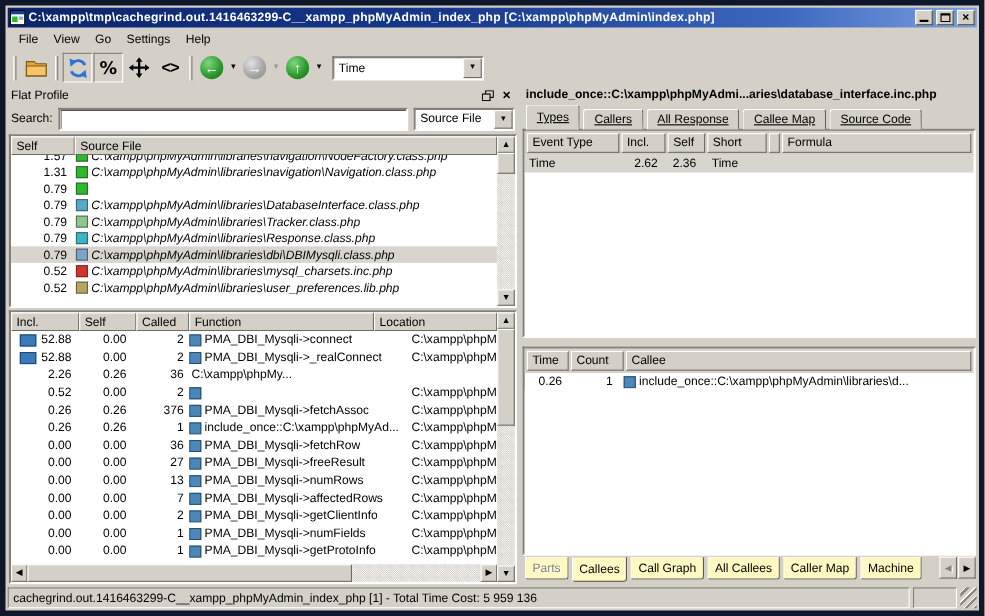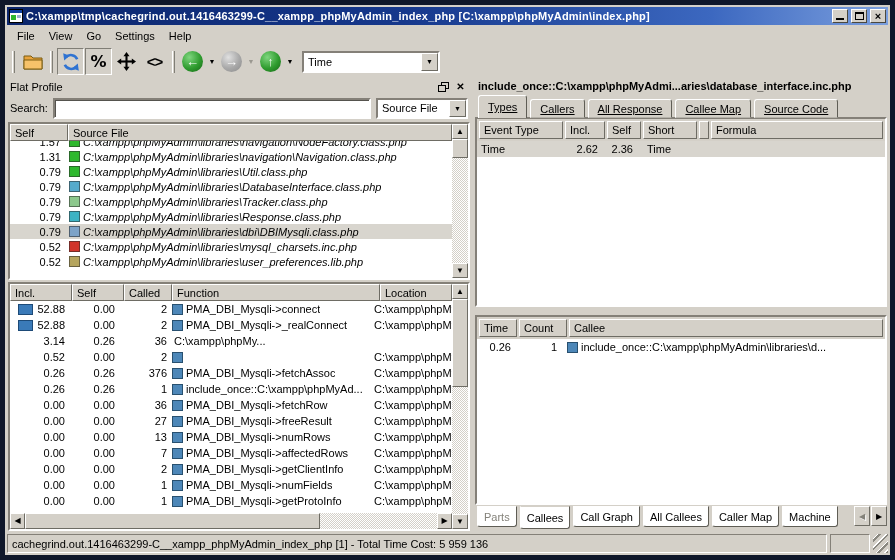--- a/index.html
+++ b/index.html
@@ -109,21 +109,21 @@
   .col-formula{flex:1;padding-left:4px;overflow:hidden;}
   .rgap{height:8px;flex:none;}
   .callees-panel{flex:1;display:flex;flex-direction:column;min-height:0;}
   .col-time{width:38px;flex:none;text-align:right;padding-right:4px;}
   .col-count{width:48px;flex:none;text-align:right;padding-right:6px;}
   .col-callee{flex:1;display:flex;align-items:center;overflow:hidden;padding-left:4px;}
   .white-rest{flex:1;background:#fff;}
   
   .tabs-bottom{height:25px;flex:none;position:relative;margin-top:1px;}
   .btab-strip{display:flex;align-items:flex-start;overflow:hidden;margin-right:36px;padding-left:2px;}
-  .btab{height:21px;padding:0 6px;display:flex;align-items:center;background:#ffffff;flex:none;white-space:nowrap;
+  .btab{height:21px;padding:0 6px;display:flex;align-items:center;background:#fef9c3;flex:none;white-space:nowrap;
     border:1px solid;border-color:#fff #5f5d55 #5f5d55 #fff;border-radius:0 0 3px 3px;margin-right:3px;}
   .btab.active{height:23px;border-top-color:#d4d0c8;z-index:2;}
   .btab.disabled{color:#84827a;text-shadow:1px 1px 0 #fff;}
   .tab-scroll{position:absolute;right:0;top:0;display:flex;}
   .tsb{width:16px;height:20px;display:flex;align-items:center;justify-content:center;font-size:8px;margin-left:1px;}
   .tsb.dis{color:#84827a;text-shadow:1px 1px 0 #fff;}
   
   .statusbar{height:22px;flex:none;display:flex;align-items:stretch;gap:3px;padding-top:3px;}
   .status-panel{flex:1;border:1px solid;border-color:#848078 #fff #fff #848078;display:flex;align-items:center;padding:0 4px;white-space:nowrap;overflow:hidden;}
   .status-mini{width:40px;flex:none;border:1px solid;border-color:#848078 #fff #fff #848078;}
@@ -261,21 +261,20 @@
 
               <div class="row">
                 <span class="c-self">1.31</span>
                 <span class="sq" style="background-color: rgb(46, 184, 46);"></span>
                 <span class="c-file">C:\xampp\phpMyAdmin\libraries\navigation\Navigation.class.php</span>
               </div>
 
               <div class="row">
                 <span class="c-self">0.79</span>
                 <span class="sq" style="background-color: rgb(46, 184, 46);"></span>
-                <span class="c-file">C:\xampp\phpMyAdmin\libraries\Util.class.php</span>
               </div>
 
               <div class="row">
                 <span class="c-self">0.79</span>
                 <span class="sq" style="background-color: rgb(85, 170, 204);"></span>
                 <span class="c-file">C:\xampp\phpMyAdmin\libraries\DatabaseInterface.class.php</span>
               </div>
 
               <div class="row">
                 <span class="c-self">0.79</span>
@@ -315,21 +314,21 @@
           <span class="sb-btn raised">▼</span>
         </div>
       </div>
 
       <div class="table2 sunkenpane">
         <div class="lv-main">
           <div class="lv-header">
             <span class="hcell raised" style="width:62px;">Incl.</span>
             <span class="hcell raised" style="width:52px;">Self</span>
             <span class="hcell raised" style="width:48px;">Called</span>
-            <span class="hcell raised" style="width:208px;">Function</span>
+            <span class="hcell raised" style="width:168px;">Function</span>
             <span class="hcell raised hfill">Location</span>
           </div>
           <div class="fn-body">
 
               <div class="fn-row">
                 <span class="c-incl">
                   <span class="baricon show"></span>
                   <span>52.88</span>
                 </span>
                 <span class="c-self2">0.00</span>
@@ -350,21 +349,21 @@
                 <span class="c-called">2</span>
                 <span class="c-func">
                   <span class="fsq"></span>
                   <span style="overflow:hidden;white-space:nowrap;">PMA_DBI_Mysqli-&gt;_realConnect</span>
                 </span>
                 <span class="c-loc">C:\xampp\phpMy...</span>
               </div>
 
               <div class="fn-row">
                 <span class="c-incl">
-                  <span>3.14</span>
+                  <span>2.26</span>
                 </span>
                 <span class="c-self2">0.26</span>
                 <span class="c-called">36</span>
                 <span class="c-loc">C:\xampp\phpMy...</span>
               </div>
 
               <div class="fn-row">
                 <span class="c-incl">
                   <span>0.52</span>
                 </span>

